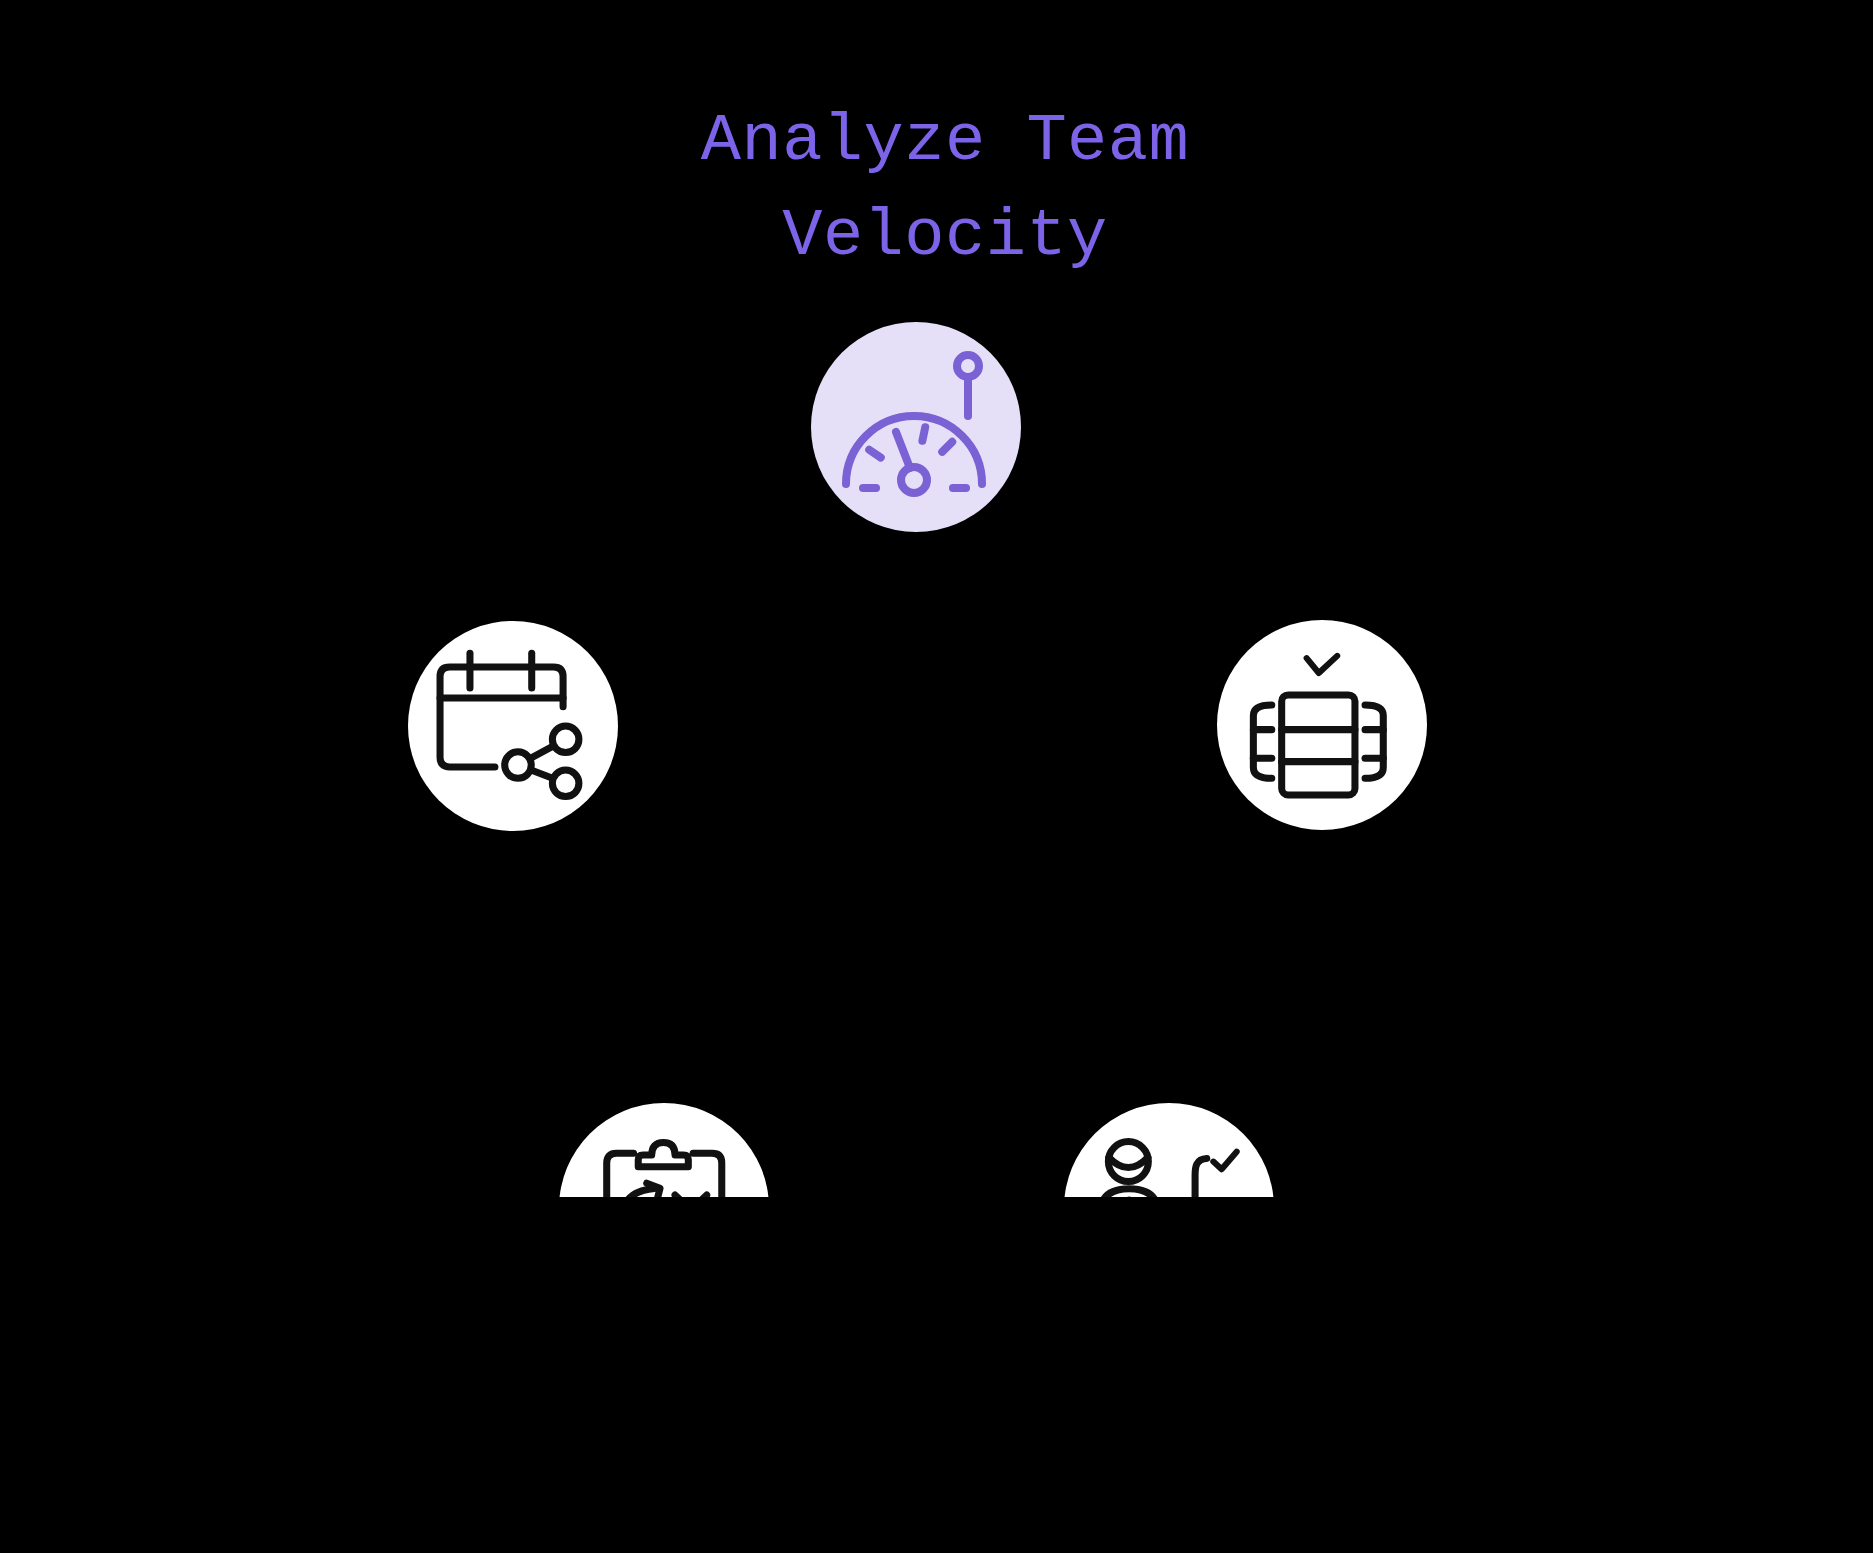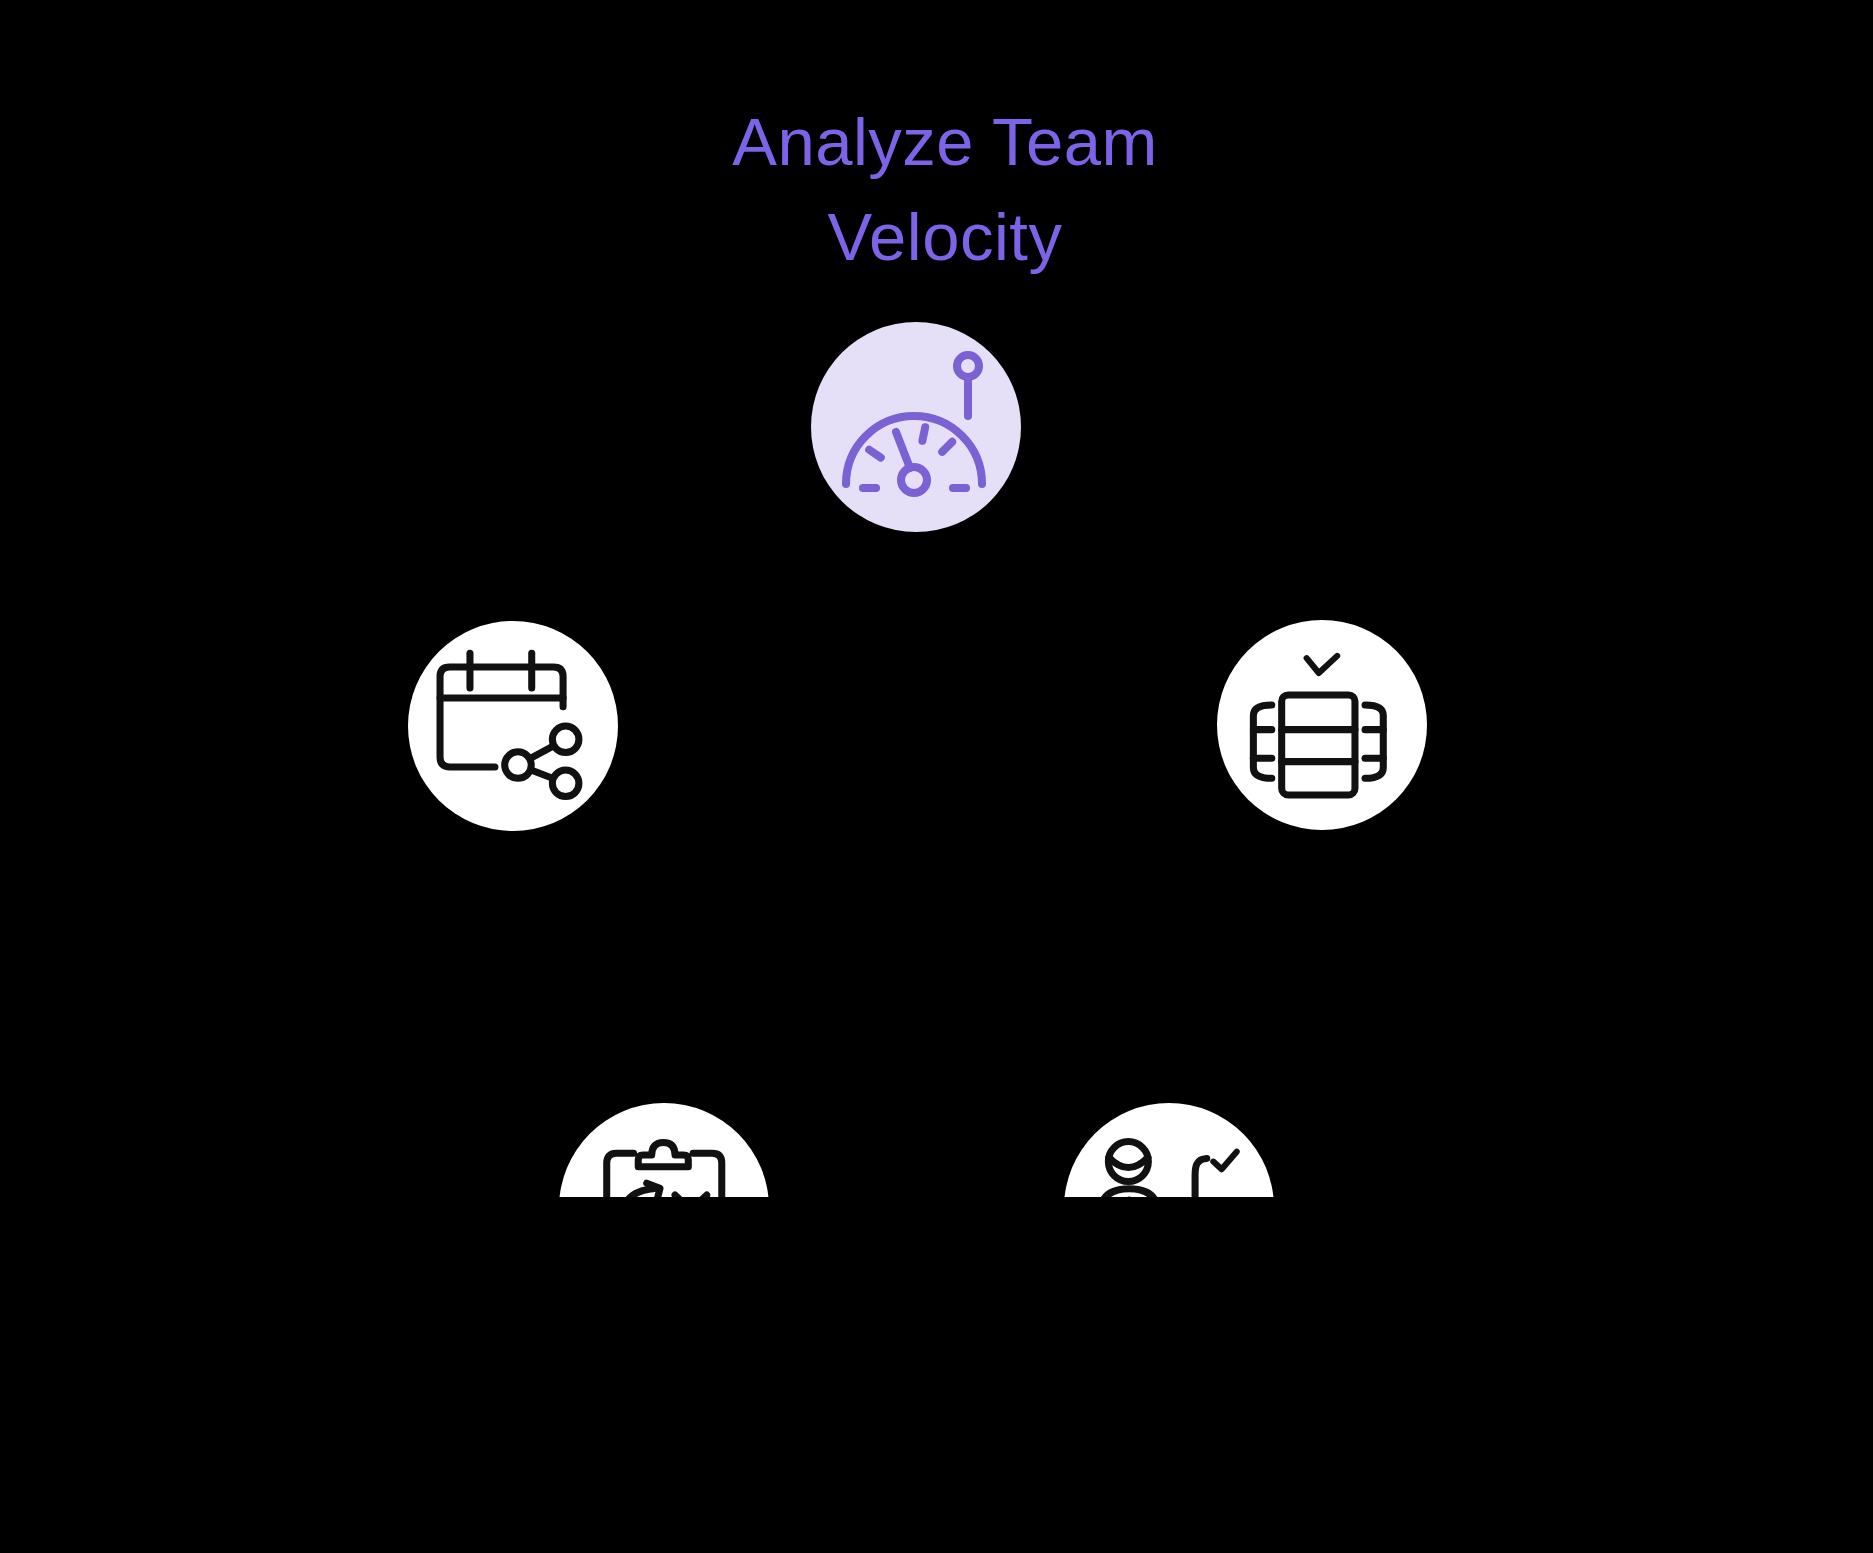--- a/index.html
+++ b/index.html
@@ -2,21 +2,21 @@
 <html style="--background: #000000; --title: #7C63E8; --highlight-fill: #E5E0F8; --highlight-stroke: #7A61D4; --node-fill: #FFFFFF; --node-stroke: #111111;"><head>
 <meta charset="utf-8">
 <style>
   html, body { margin: 0; padding: 0; background: #000; }
   #canvas {
     position: relative;
     width: 1873px;
     height: 1197px;
     background: var(--background, #000000);
     overflow: hidden;
-    font-family: Liberation Sans, sans-serif;
+    font-family: Liberation Mono, monospace;
   }
   #page-title {
     position: absolute;
     left: 345px;
     top: 94px;
     width: 1200px;
     margin: 0;
     text-align: center;
     font-size: 67px;
     line-height: 95px;

